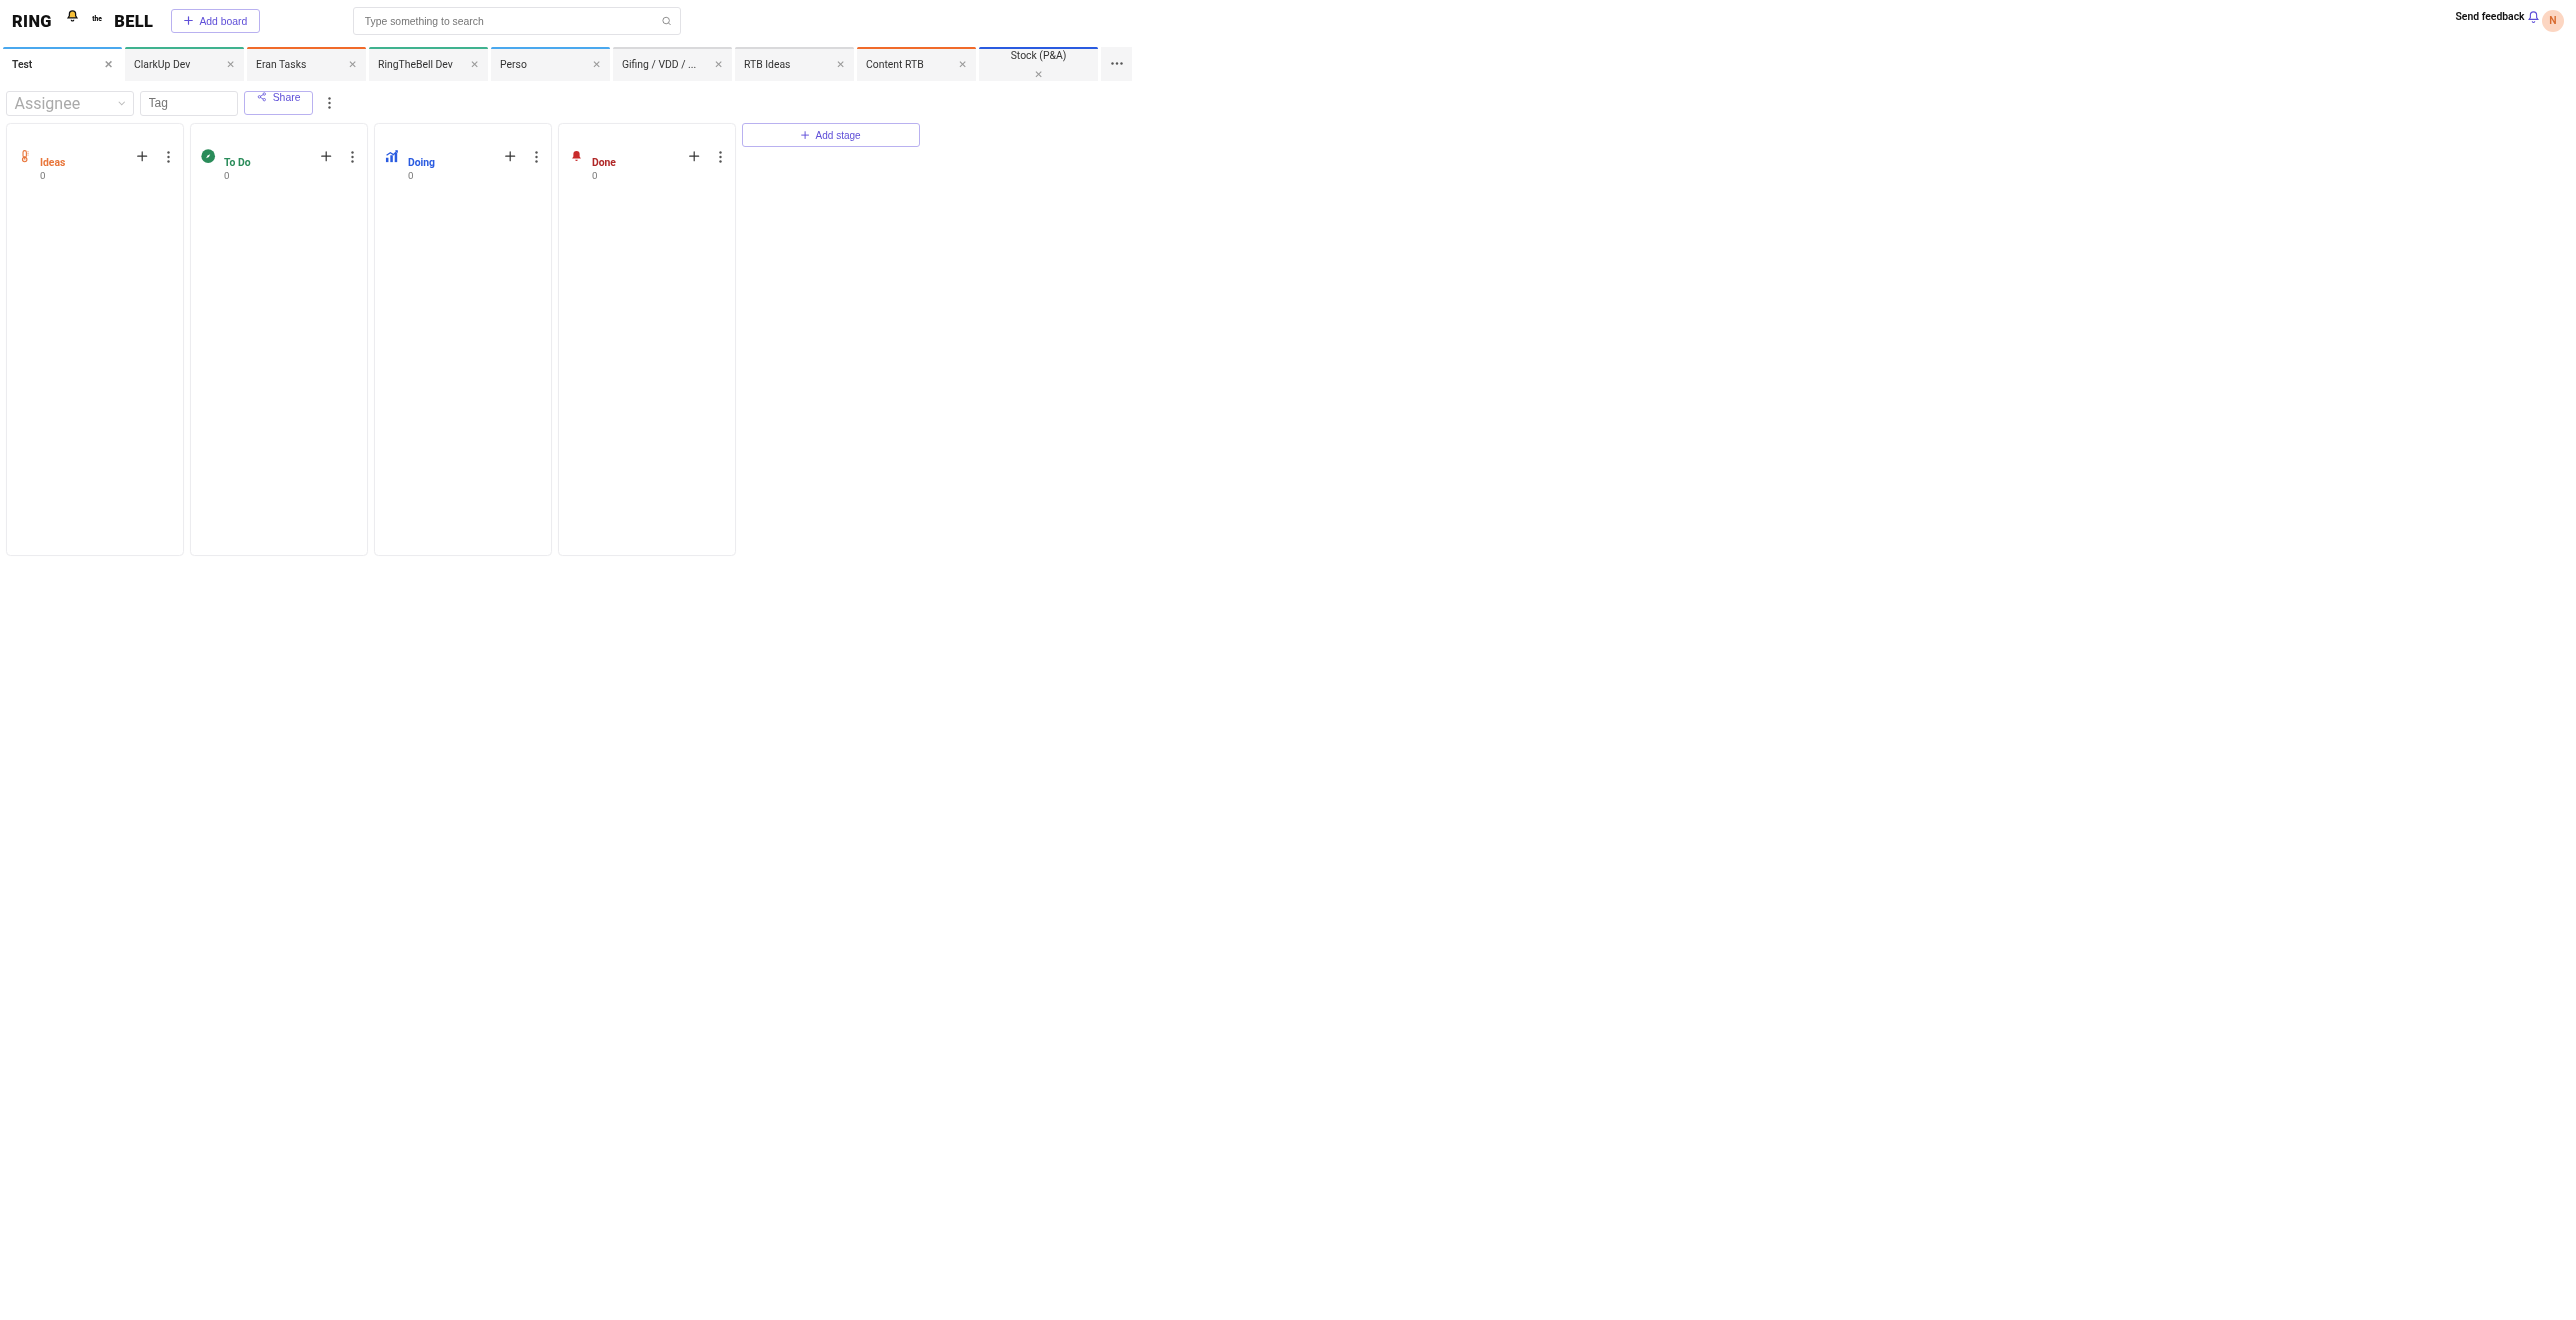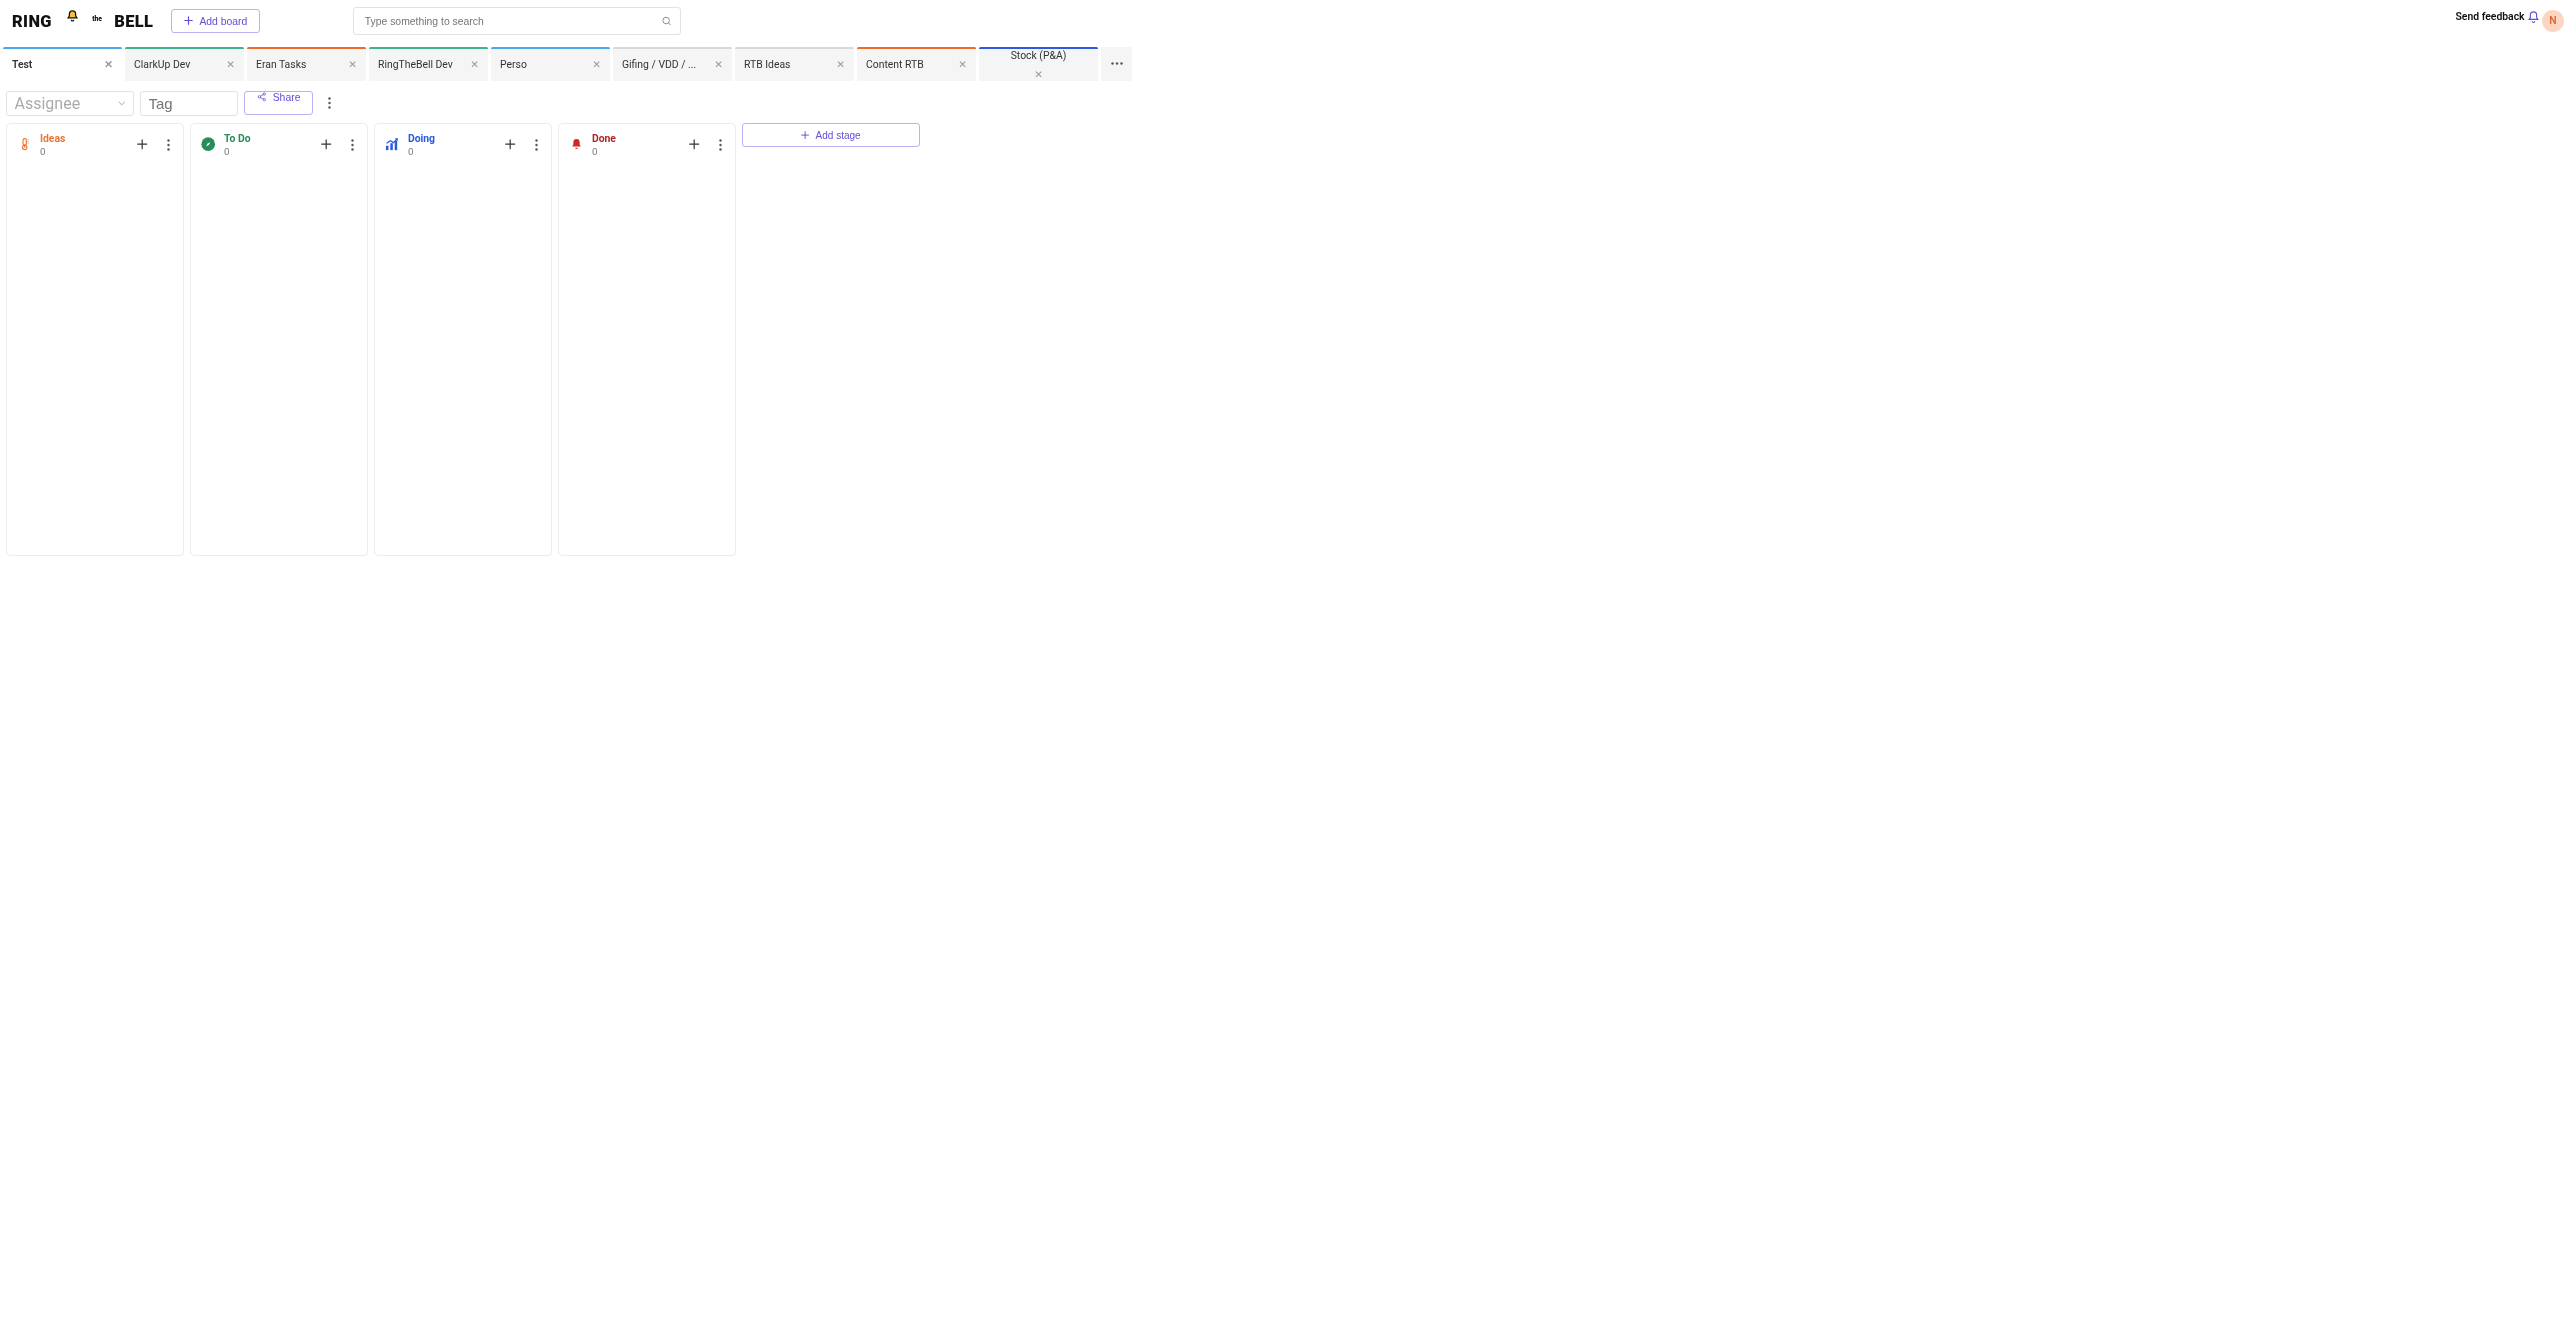--- a/index.html
+++ b/index.html
@@ -27,31 +27,31 @@
 .tab.c-lightblue { border-top-color: #4aa8ee; }
 .tab.c-green { border-top-color: #3fb28f; }
 .tab.c-orange { border-top-color: #f06a2a; }
 .tab.c-gray { border-top-color: #d9d9db; }
 .tab.c-blue { border-top-color: #2a5be0; flex-direction: column; }
 .tabs-more { flex: 0 0 31px; display: flex; align-items: center; justify-content: center; background: #f5f5f6; color: #555; cursor: pointer; }
 
 
 .toolbar { display: flex; align-items: center; gap: 6px; padding: 10.4px 6px 7.5px; }
 .assignee-select { width: 128px; height: 25px; border: 0.7px solid #e2e2e6; border-radius: 3px; background: #fff; display: flex; align-items: center; justify-content: space-between; padding: 0 7.5px; font-size: 16px; color: #aaa; cursor: pointer; }
-.tag-input { width: 98px; height: 25px; border: 0.7px solid #e2e2e6; border-radius: 3px; padding: 0 7.5px; font-size: 15px; }
+.tag-input { width: 98px; height: 25px; border: 0.7px solid #e2e2e6; border-radius: 3px; padding: 0 7.5px; font-size: 12px; }
 .share-btn { height: 24px; border: 0.7px solid #b9b1f0; background: #fff; color: #5f4fd8; padding: 0 12px; border-radius: 3px; font-size: 10.4px; font-weight: 500; display: flex; gap: 6px; cursor: pointer; }
 .toolbar-more { width: 21px; height: 24px; display: flex; align-items: center; justify-content: center; color: #555; cursor: pointer; }
 
 
 .board { display: flex; gap: 6px; padding: 0 6px 9px; align-items: flex-start; }
 .column { width: 178px; min-height: 433px; background: #fff; border: 0.7px solid #ececef; border-radius: 4.5px; box-shadow: 0 0 1.5px rgba(0,0,0,0.03); }
 .column-header { display: flex; align-items: center; padding: 7.5px 7.5px 4.5px 9px; gap: 7.5px; }
 .col-icon { width: 16.4px; height: 16.4px; display: flex; align-items: center; justify-content: center; }
 .col-title-wrap { flex: 1; }
-.col-title { font-size: 10.4px; font-weight: 700; }
+.col-title { font-size: 10.4px; font-weight: 700; margin-top: 24px; }
 .col-count { font-size: 9.7px; color: #777; margin-top: 1.5px; }
 .col-add { width: 21px; height: 21px; border-radius: 50%; display: flex; align-items: center; justify-content: center; color: #333; cursor: pointer; }
 .col-more { width: 15px; display: flex; align-items: center; justify-content: center; color: #555; cursor: pointer; }
 .col-ideas .col-title { color: #e8763b; }
 .col-todo .col-title { color: #2a8c5a; }
 .col-doing .col-title { color: #2a5be0; }
 .col-done .col-title { color: #b02727; }
 .add-stage-btn { width: 178px; height: 24px; border: 0.7px solid #b9b1f0; background: #fff; color: #5f4fd8; border-radius: 3px; font-size: 10px; font-weight: 500; display: flex; align-items: center; justify-content: center; gap: 6px; cursor: pointer; }
 
 svg { display: block; }

